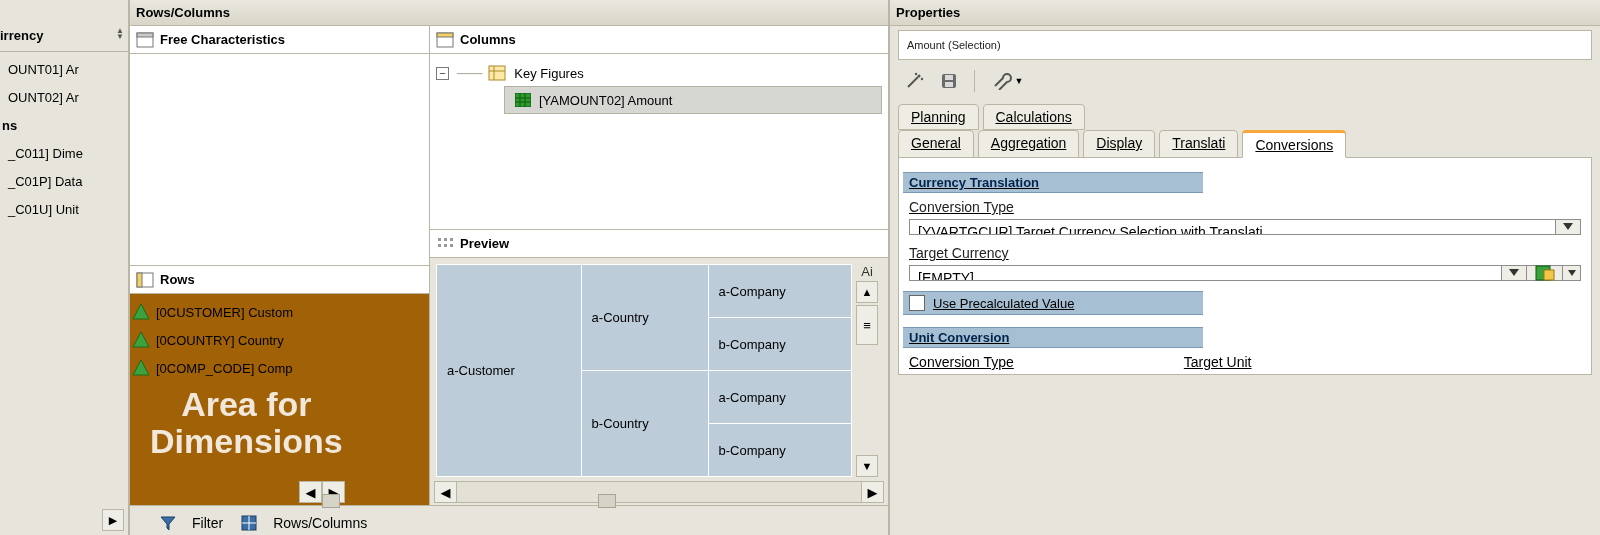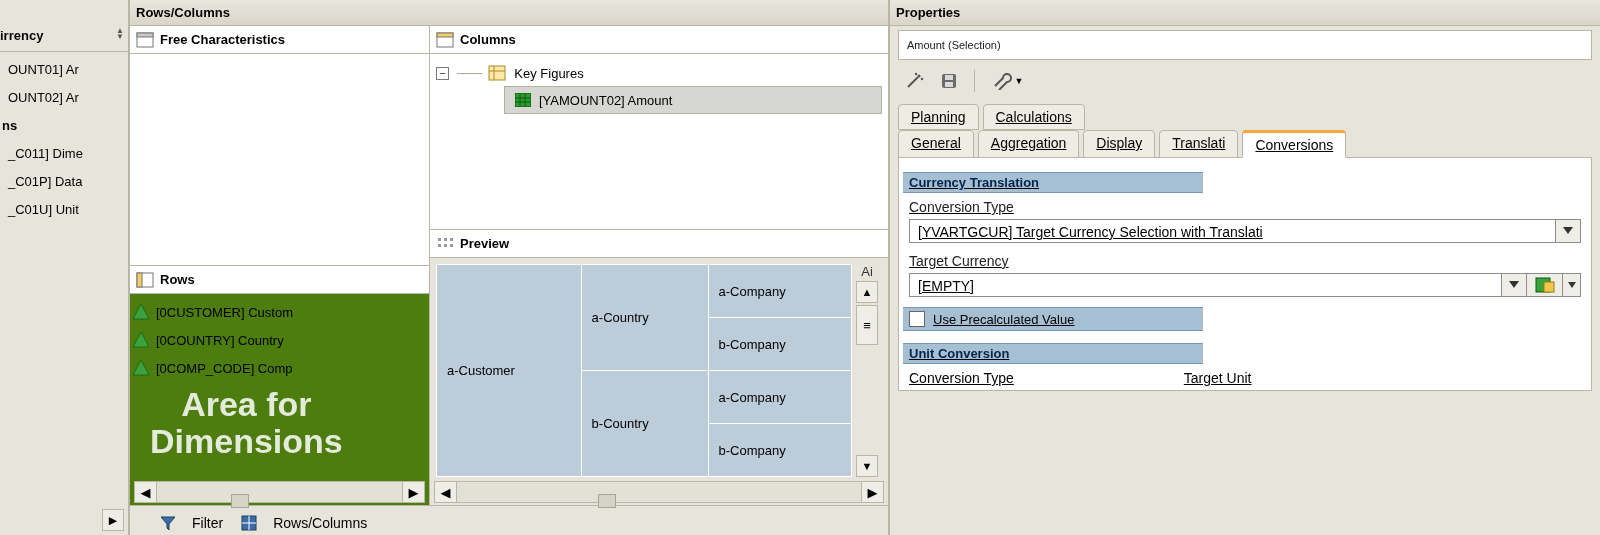--- a/index.html
+++ b/index.html
@@ -52,21 +52,21 @@
   .left-tree { padding:4px 2px; line-height:28px; white-space:nowrap; overflow:hidden;}
   .tree-group { font-weight:bold; }
   .tree-item { padding-left: 6px; font-weight:normal; }
   .left-bottom { margin-top:auto; display:flex; justify-content:flex-end; padding:4px;}
 
   
   .mid-split { flex:1; display:flex; }
   .mid-left { width: 300px; border-right:1px solid #b9b6a6; display:flex; flex-direction:column; }
   .mid-right { flex:1; display:flex; flex-direction:column; }
   .free-area { flex:1; background:#fff; position:relative; border-bottom:1px solid #b9b6a6;}
-  .rows-pane { flex:1; background:#4d7c0f; position:relative; display:flex; flex-direction:column;}
+  .rows-pane { flex:1; background:#a16207; position:relative; display:flex; flex-direction:row;}
   .rows-items { padding:4px 2px; }
   .rows-items .row { display:flex; align-items:center; gap:6px; height:28px; white-space:nowrap; overflow:hidden;}
   .columns-pane { height:176px; background:#fff; position:relative; border-bottom:1px solid #b9b6a6;}
   .columns-tree { padding:6px 6px; }
   .kf-parent { display:flex; align-items:center; gap:8px; height:26px;}
   .kf-child {
     display:flex; align-items:center; gap:8px;
     height:28px; margin-left:68px; padding:0 10px;
     background:#dcdace; border:1px solid #b4b1a0;
   }
@@ -137,21 +137,21 @@
   .tab-surface { border:1px solid #b9b6a6; background:#fff; margin-top:-1px; padding:10px 4px 4px 4px;}
 
   .group-title {
     background:#a7bfd3; color:#00244c; font-weight:bold;
     border:1px solid #7a99b6; border-width:1px 0; padding:2px 6px; margin:4px 0 6px 0;
     width: 300px;
   }
   .form-line { display:flex; flex-direction:column; gap:4px; padding:0 6px 10px 6px;}
   .form-label { font-size:14px; color:#222; }
   .combo {
-    display:flex; align-items:stretch; height:24px;
+    display:flex; align-items:stretch; height:16px;
   }
   .combo .field {
     flex:1; background:#fff; border:1px solid #8d8d8d; border-right:none;
     padding:4px 8px; font-size:14px; white-space:nowrap; overflow:hidden;
   }
   .combo .dd {
     width:26px; background:#efeee6; border:1px solid #8d8d8d; display:flex; align-items:center; justify-content:center; cursor:pointer;
   }
   .combo .extra {
     width:36px; background:#efeee6; border:1px solid #8d8d8d; border-left:none;

